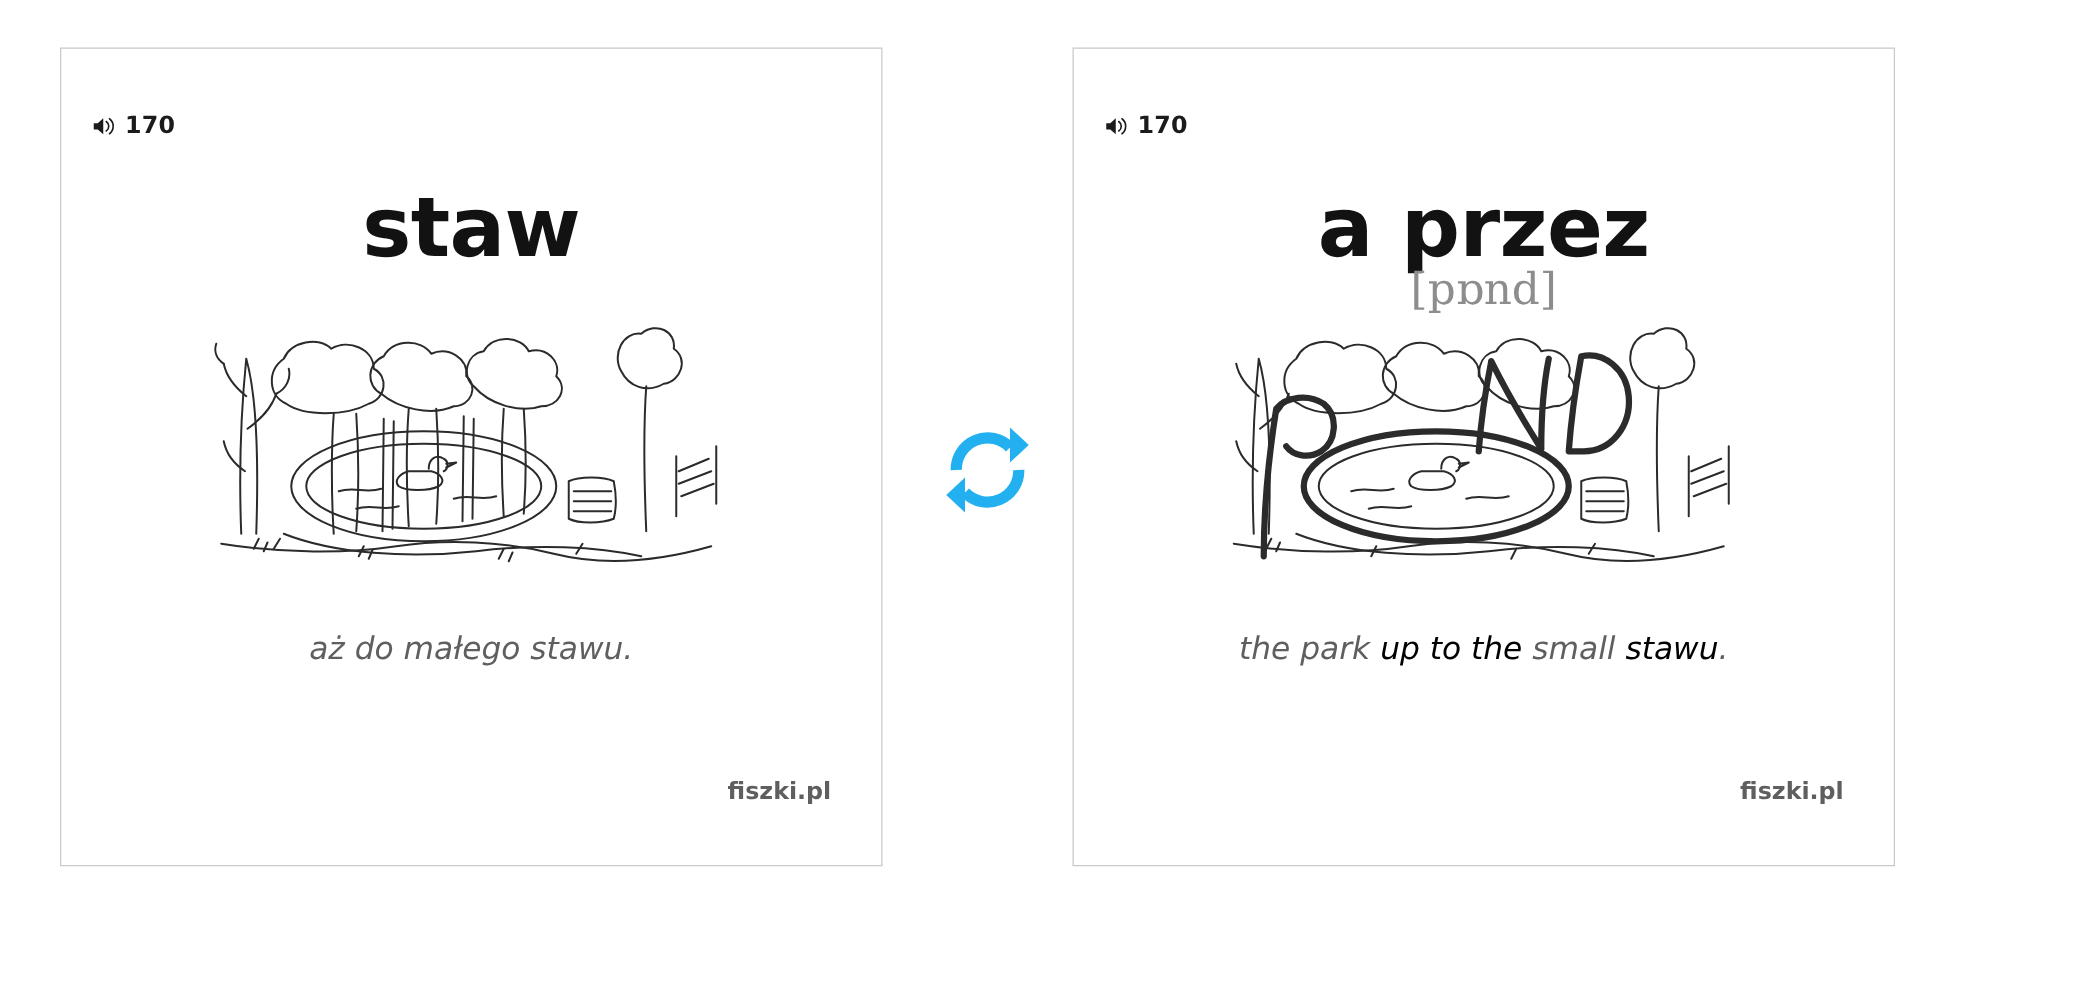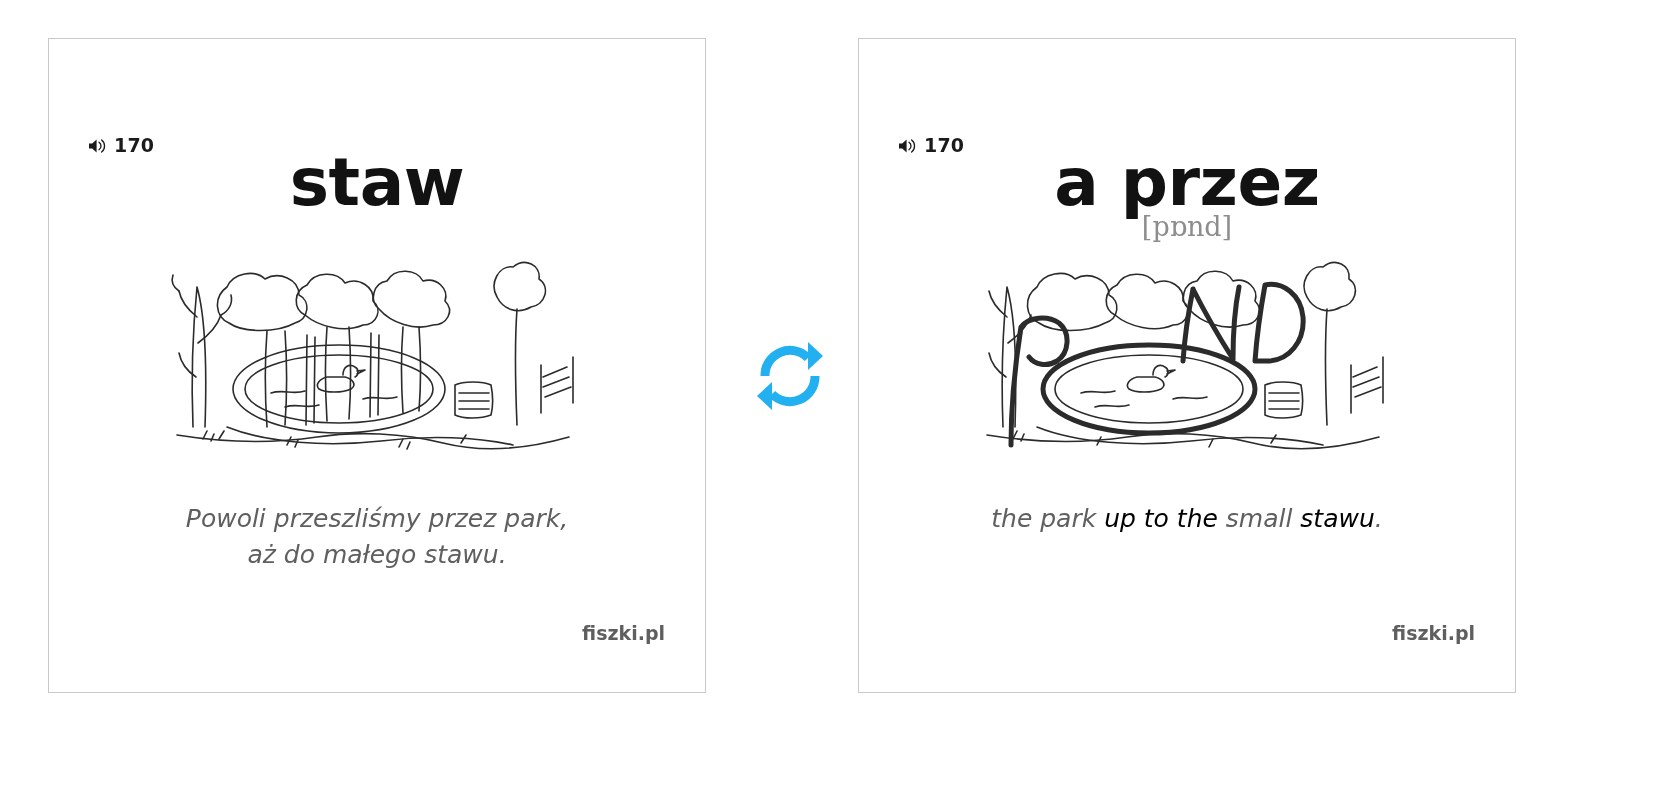--- a/index.html
+++ b/index.html
@@ -27,25 +27,24 @@
     border: 1px solid #c9c9c9;
     box-sizing: border-box;
   }
 
   .card-left  { left: 48px; }
   .card-right { left: 858px; }
 
   .audio-row {
     position: absolute;
     top: 50px;
-    left: 38px;
+    left: 24px;
     display: flex;
     align-items: center;
     gap: 7px;
-    margin-top: 45px;
   }
 
   .speaker-icon {
     display: inline-block;
     width: 20px;
     height: 18px;
     position: relative;
     top: 1px;
   }
 
@@ -71,21 +70,21 @@
     line-height: 1.2;
   }
 
   .phonetic {
     position: absolute;
     top: 172px;
     left: 0;
     width: 100%;
     text-align: center;
     font-family: "DejaVu Serif", serif;
-    font-size: 27px;
+    font-size: 35px;
     color: #8d8d8d;
     line-height: 1.2;
   }
 
   .illustration {
     position: absolute;
     top: 218px;
     left: 50%;
     transform: translateX(-50%);
     width: 420px;
@@ -193,21 +192,20 @@
         <path d="M288 128 C296 124 316 124 324 128 C326 138 326 150 324 158 C314 162 296 162 288 158 Z"></path>
         <path d="M292 136 L322 136 M292 144 L322 144 M292 152 L322 152"></path>
 
         <path d="M376 120 L400 110 M376 130 L402 120 M378 140 L404 130 M374 108 L374 156 M406 100 L406 146"></path>
 
         <path d="M60 170 C100 186 160 190 214 184 C262 178 310 180 346 188"></path>
       </svg>
     </div>
 
     <div class="example">
-      <div>Powoli przeszliśmy przez park,</div>
       <div>aż do małego stawu.</div>
     </div>
 
     <div class="brand">fiszki.pl</div>
   </div>
 
   <div class="flip-btn">
     <svg viewBox="0 0 90 92" xmlns="http://www.w3.org/2000/svg">
       <g fill="none" stroke="#23b0f0" stroke-width="9" stroke-linecap="butt">
         <path d="M20 46 A25 25 0 0 1 63 28"></path>

